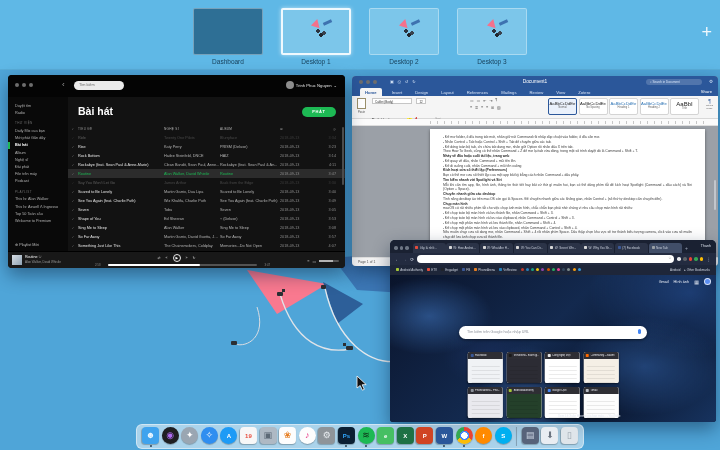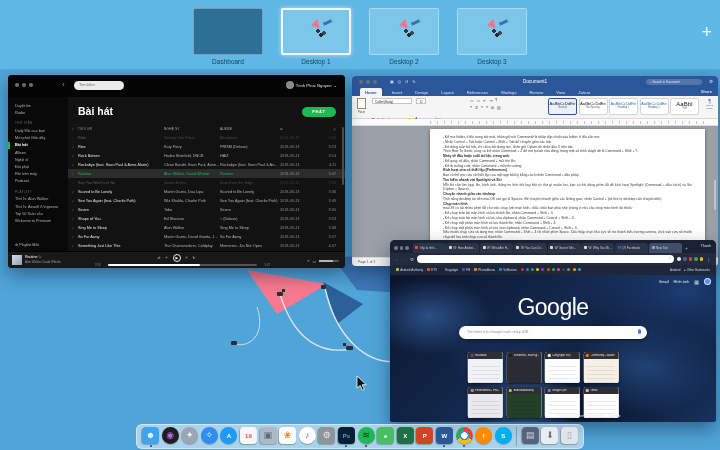--- a/index.html
+++ b/index.html
@@ -719,21 +719,20 @@
     <span class="bm">▸ Other Bookmarks</span>
   </div>
   <div class="c-page">
     <div class="g-links">
 
     <span>Gmail</span>
         <span>Hình ảnh</span>
       </div>
     <span class="g-grid">▦</span>
     <span class="g-avatar"></span>
-    <div class="g-logo">Google</div>
     <div class="g-search">
       <span class="ph">Tìm kiếm trên Google hoặc nhập URL</span>
       <span class="g-mic"></span>
     </div>
     <div class="g-tiles">
 
     <div class="g-tile">
           <div class="th">
             <span class="fv" style="background: rgb(59, 89, 152);"></span>
             <span class="tl">Facebook</span>

